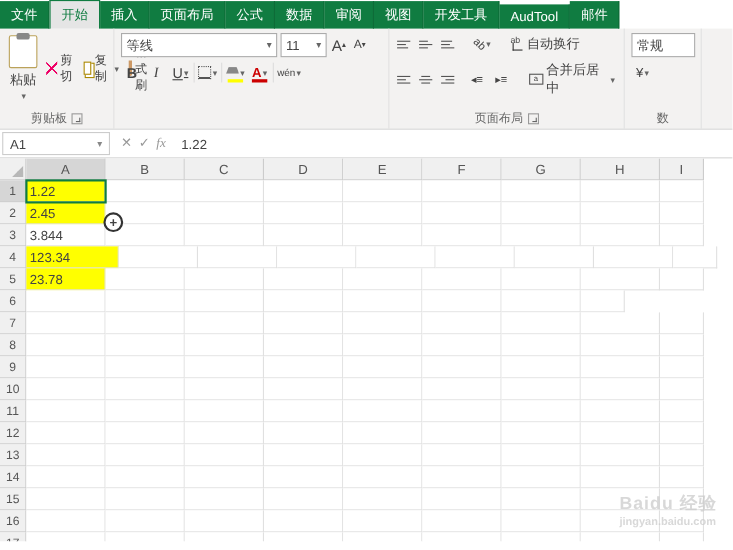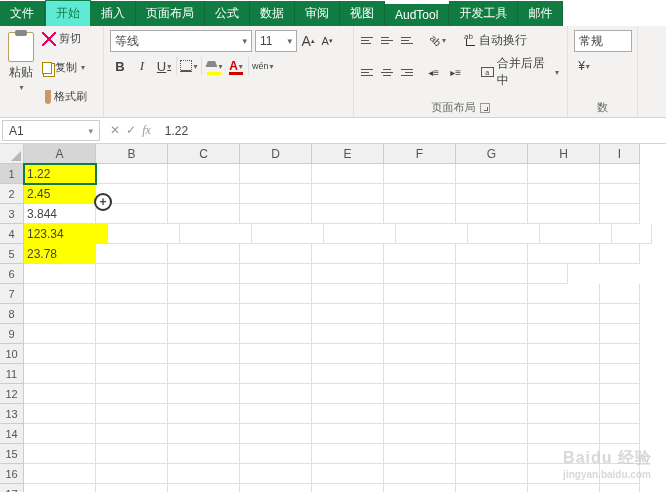--- a/index.html
+++ b/index.html
@@ -1,32 +1,32 @@
 <!DOCTYPE html>
 <html><head>
 <meta charset="utf-8">
 <style>
 *{box-sizing:border-box;margin:0;padding:0;font-family:"Microsoft YaHei",Arial,sans-serif;}
 body{width:666px;height:500px;overflow:hidden;background:#fff;font-size:12px;color:#444;user-select:none;}
 .titlebar{height:6px;background:#fff;}
 .tabs{display:flex;background:#fff;height:20px;align-items:flex-end;}
 .tab{padding:4px 10px;font-size:12px;color:#fff;background:#107C41;border-right:1px solid #0e6b38;cursor:pointer;}
 .tab.file{background:#107C41;}
-.tab.active{background:#5eead4;color:#107C41;border:1px solid #107C41;border-bottom:none;text-align:center;}
+.tab.active{background:#e5e5e5;color:#107C41;border:1px solid #107C41;border-bottom:none;text-align:center;}
 .tab.plain{background:#107C41;}
 .ribbon{display:flex;border-bottom:1px solid #d4d4d4;background:#f3f2f1;height:92px;}
 .group{border-right:1px solid #e1e1e1;padding:4px 6px 2px 6px;display:flex;flex-direction:column;justify-content:space-between;}
 .group-label{text-align:center;font-size:11px;color:#666;padding-top:2px;display:flex;justify-content:center;align-items:center;gap:4px;}
 .dialoglauncher{width:10px;height:10px;border:1px solid #999;position:relative;}
 .dialoglauncher::after{content:"";position:absolute;right:1px;bottom:1px;width:3px;height:3px;border-right:1px solid #666;border-bottom:1px solid #666;}
 .clip{display:flex;gap:4px;}
 .paste{display:flex;flex-direction:column;align-items:center;gap:2px;padding:2px;cursor:pointer;}
 .paste-icon{width:26px;height:30px;background:#fff;border:1px solid #bba25a;border-radius:2px;position:relative;}
 .paste-icon::before{content:"";position:absolute;top:-3px;left:6px;width:12px;height:6px;background:#888;border-radius:2px;}
-.clip-right{display:flex;flex-direction:column;gap:12px;font-size:11px;justify-content:space-between;}
+.clip-right{display:flex;flex-direction:row;gap:2px;font-size:11px;justify-content:space-between;}
 .clip-btn{display:flex;align-items:center;gap:3px;cursor:pointer;padding:1px 2px;}
 .ico{width:14px;height:14px;display:inline-block;}
 .scissors{background:linear-gradient(45deg,transparent 45%,#e06 45%,#e06 55%,transparent 55%),linear-gradient(-45deg,transparent 45%,#e06 45%,#e06 55%,transparent 55%);}
 .copy{border:1px solid #a80;background:#fff;box-shadow:2px 2px 0 #fff,2px 2px 0 1px #a80;width:10px;height:12px;}
 .brush{background:#c96;width:6px;height:14px;border-radius:0 0 3px 3px;margin-left:3px;}
 .font-section{display:flex;flex-direction:column;gap:4px;}
 .font-row1{display:flex;gap:3px;align-items:center;}
 .combo{border:1px solid #ababab;background:#fff;height:22px;display:flex;align-items:center;padding:0 4px;font-size:12px;cursor:pointer;}
 .combo .arrow{margin-left:auto;font-size:9px;color:#666;}
 .fontname{width:142px;}
@@ -77,22 +77,22 @@
 
 <div class="tabs">
   <div class="tab file">文件</div>
   <div class="tab active">开始</div>
   <div class="tab plain">插入</div>
   <div class="tab plain">页面布局</div>
   <div class="tab plain">公式</div>
   <div class="tab plain">数据</div>
   <div class="tab plain">审阅</div>
   <div class="tab plain">视图</div>
+  <div class="tab plain">开发工具</div>
   <div class="tab plain">AudTool</div>
-  <div class="tab plain">开发工具</div>
   <div class="tab plain">邮件</div>
 </div>
 
 <div class="ribbon">
   <div class="group" style="width:104px">
     <div class="clip">
       <div class="paste">
         <div class="paste-icon"></div>
         <span>粘贴</span>
         <span class="dd">▾</span>
@@ -106,20 +106,24 @@
             <span class="ico copy"></span>
             <span>复制</span>
             <span class="dd">▾</span>
           </div>
         <div class="clip-btn">
             <span class="ico brush"></span>
             <span>格式刷</span>
           </div>
       </div>
     </div>
+    <div class="group-label">
+        <span>剪贴板</span>
+        <span class="dialoglauncher"></span>
+      </div>
   </div>
 
   <div class="group" style="width:250px">
     <div class="font-section">
       <div class="font-row1">
         <div class="combo fontname">
             <span>等线</span>
             <span class="arrow">▾</span>
           </div>
         <div class="combo fontsize">

